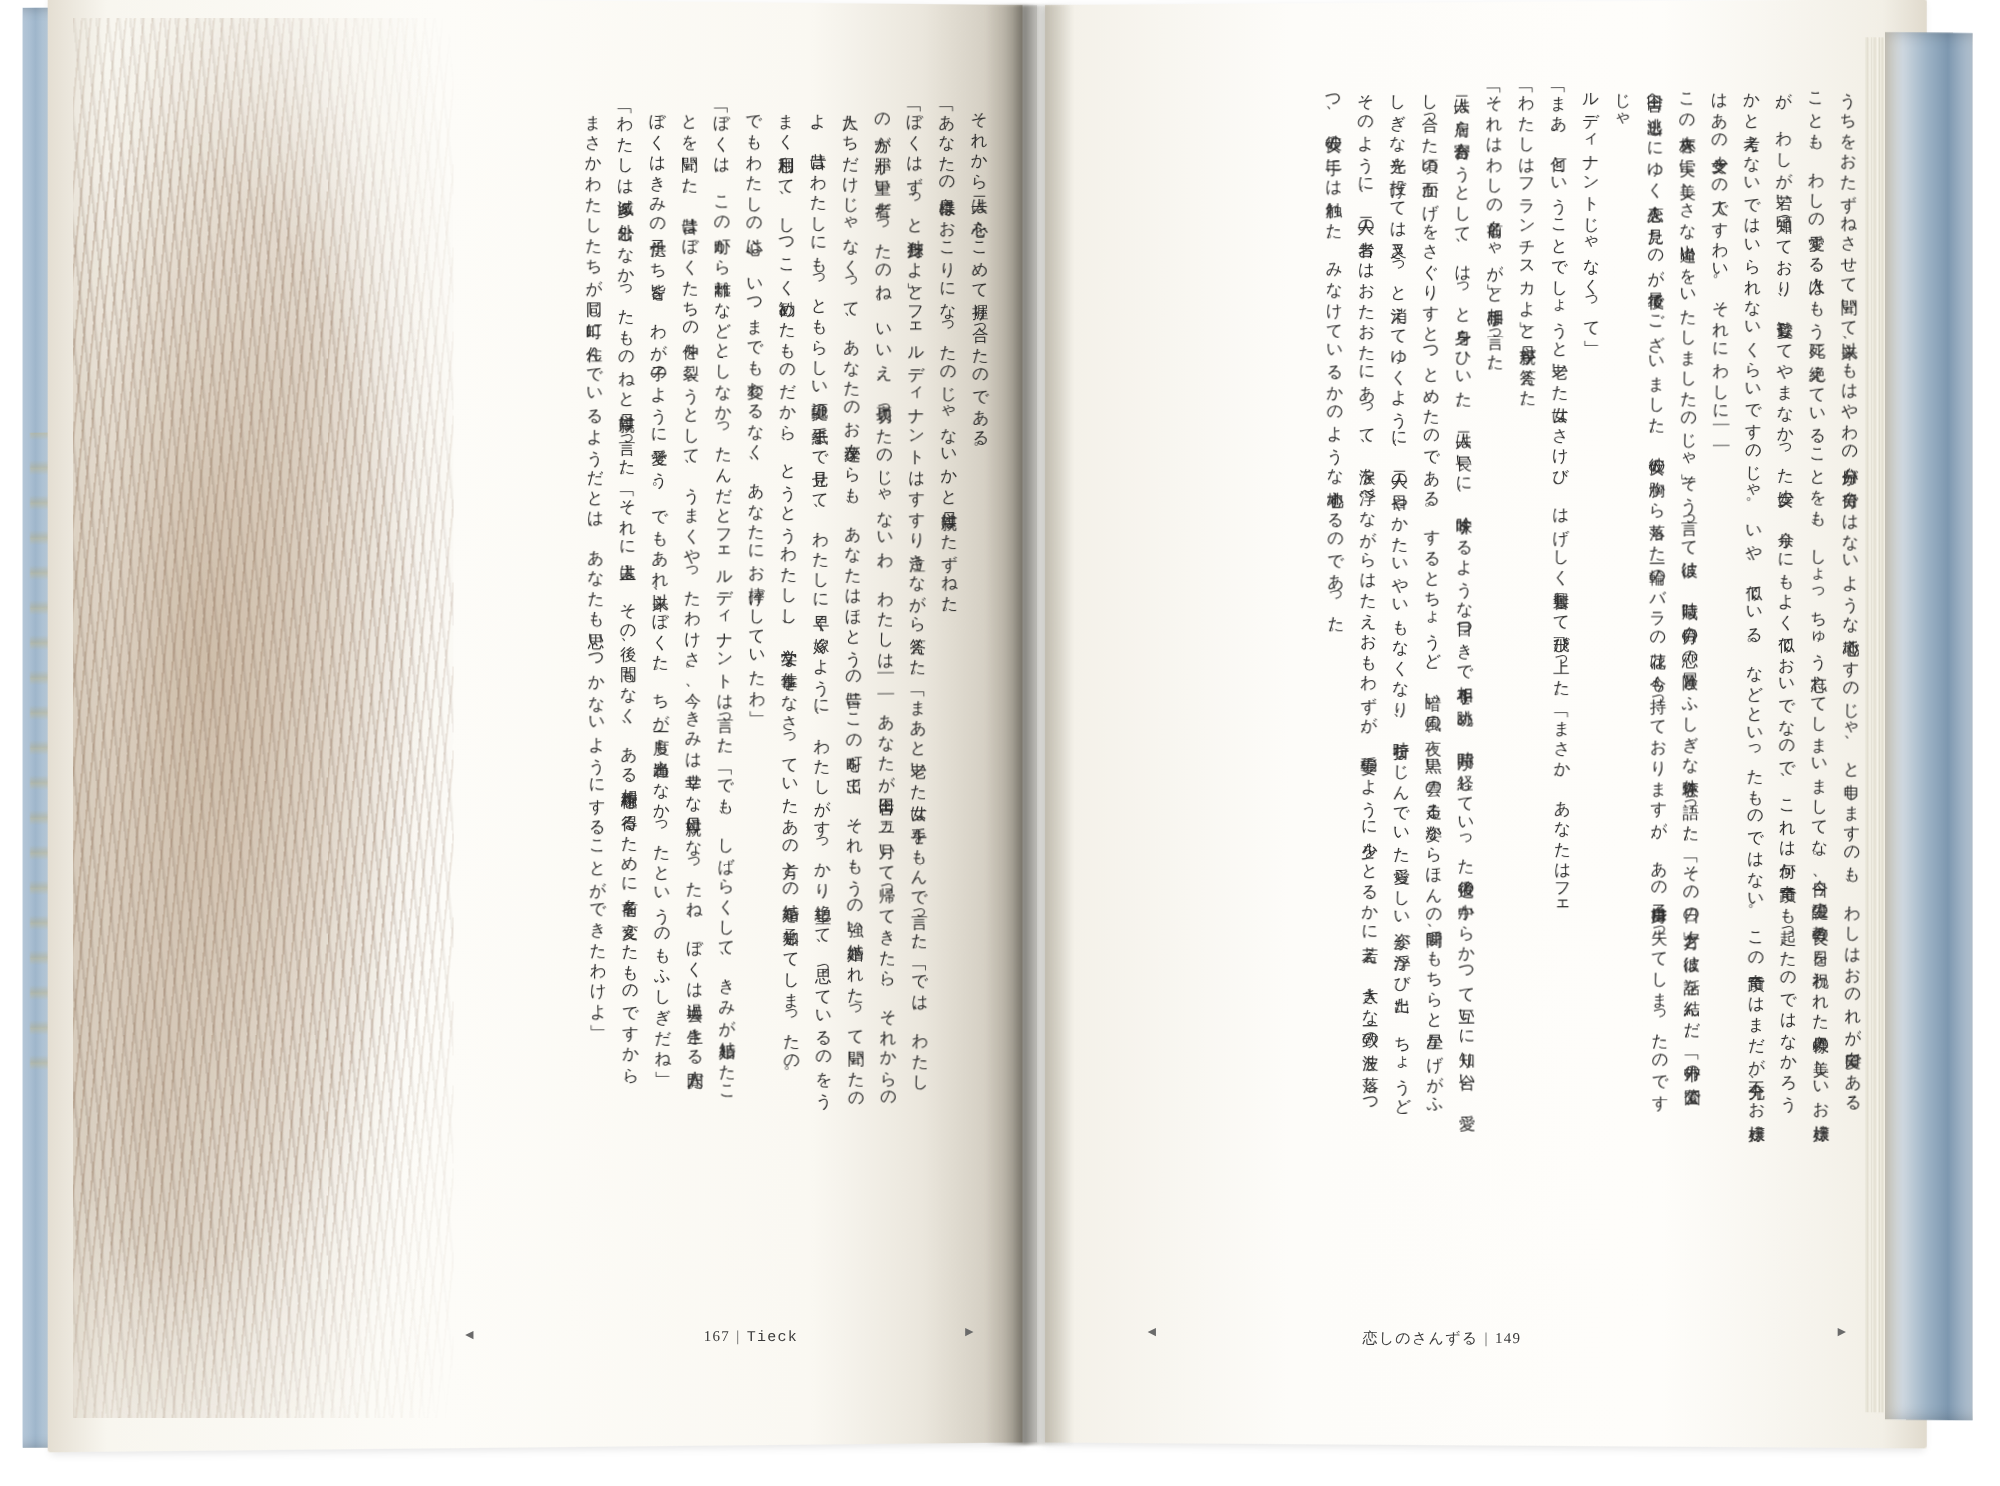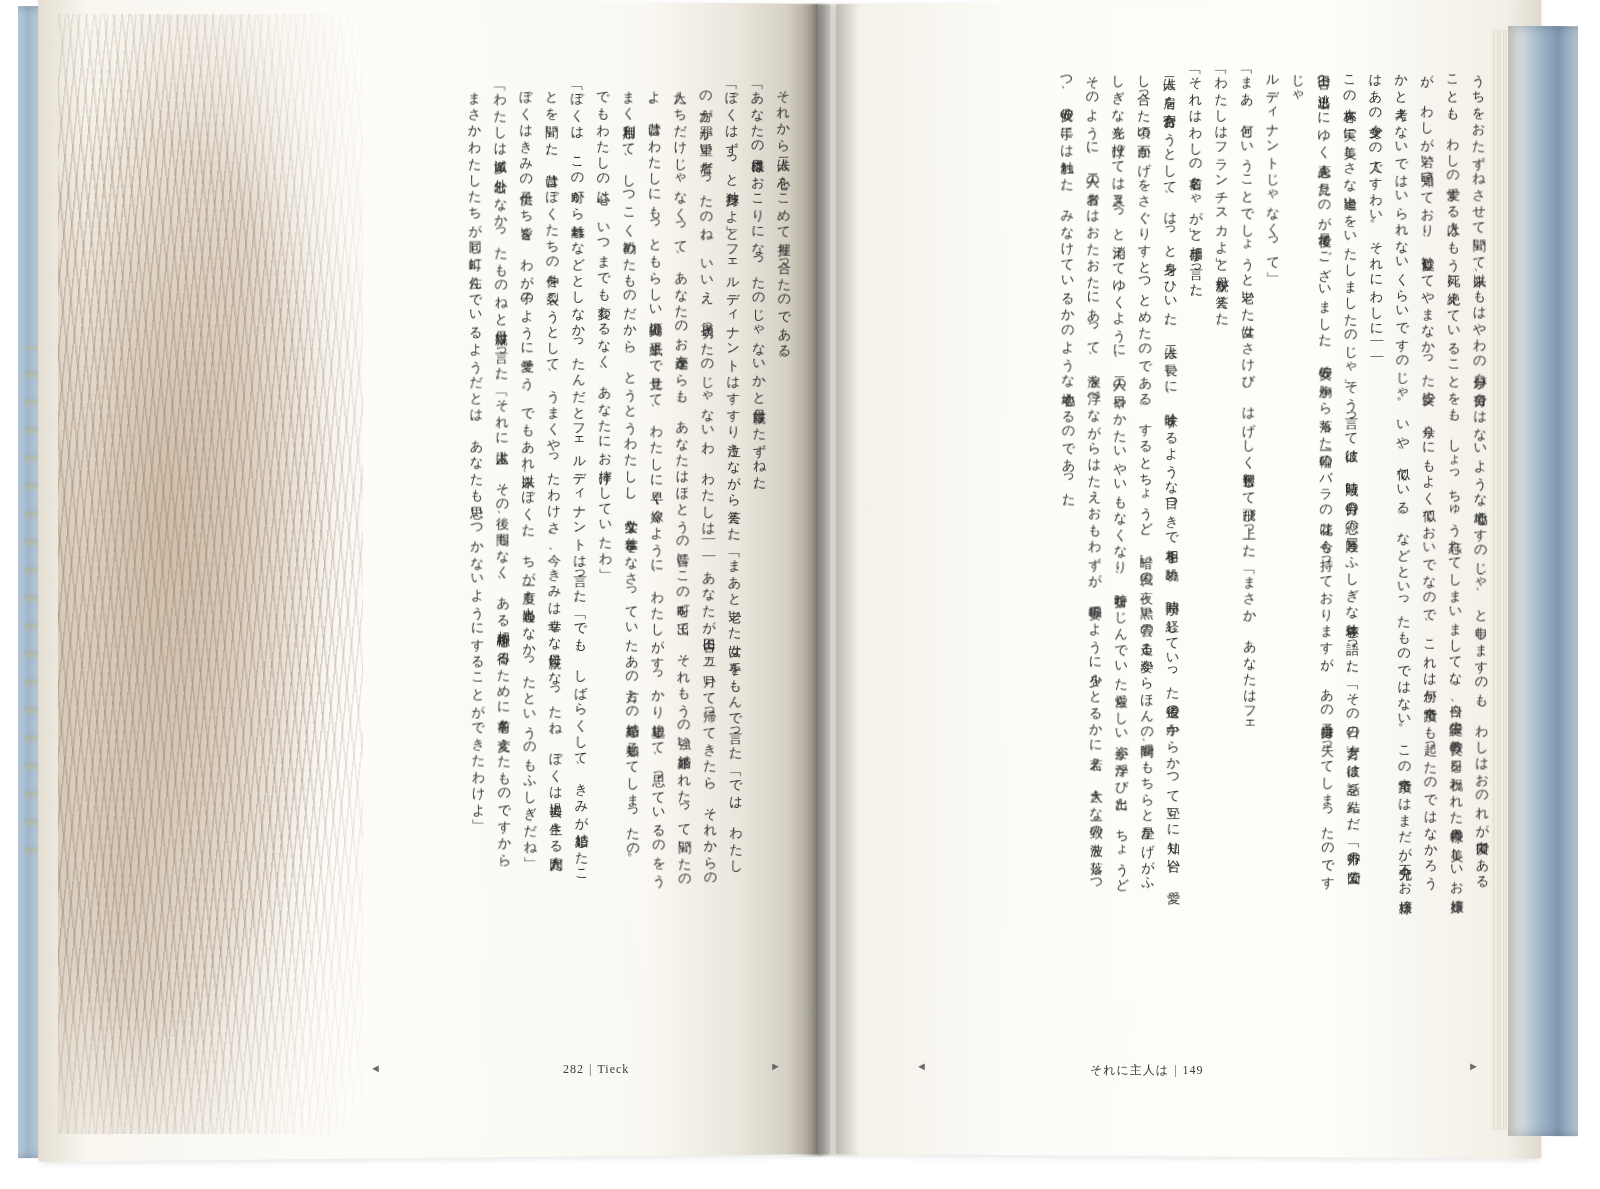--- a/index.html
+++ b/index.html
@@ -220,21 +220,21 @@
     white-space: nowrap;
   }
   .folio-left  { left: 545px;  top: 1058px; }
   .folio-right { left: 1072px; top: 1058px; }
   .folio .bar {
     display: inline-block;
     margin: 0 5px;
     color: #555;
   }
   .folio .label {
-    font-family: Liberation Serif, serif;
+    font-family: Liberation Mono, monospace;
     margin-top: 36px;
   }
 
   
   .tick {
     position: absolute;
     font-size: 11px;
     color: #6a6a6a;
   }
   .tick-a { left: 352px;  top: 1058px; }
@@ -266,40 +266,40 @@
 
     <div class="foxing"></div>
 
     <div class="text-block text-left">それから二人は心をこめて握り合ったのである。
 「あなたの奥様はおこりになったのじゃないかと母親はたずねた。
 「ぼくはずっと独身だよ」とフェルディナントはすすり泣きながら答えた。「まあと老いた女は手をもんで言った。「では、わたしの方が罪が重い者だったのね。いいえ、裏切ったのじゃないわ、わたしは――あなたが田舎に二ヵ月いて帰ってきたら、それからの人たちだけじゃなくって、あなたのお友達からも、あなたはほとうの昔にこの町を出て、それもうの強い結婚されたって聞いたのよ。昔はわたしにもっともらしい証拠の手紙まで見せて、わたしに早く嫁ぐように、わたしがすっかり絶望して、思っているのをうまく利用して、しつこく勧めたものだから、とうとうわたしし、文学な仕事をなさっていたあの方との結婚を承知してしまったの。でもわたしの心は、いつまでも変わるなく、あなたにお捧げしていたわ」
 「ぼくは、この町から離れなどとしなかったんだとフェルディナントは言った。「でも、しばらくして、きみが結婚したことを聞いた。昔はぼくたちの仲を裂こうとして、うまくやったわけさ。今、きみは幸せな母親になったね、ぼくは過去に生きる人間だ。ぼくはきみの子供たち皆を、わが子のように愛そう。でもあれ以来、ぼくた。ちが一度も出逢わなかったというのもふしぎだね」
 「わたしは滅多に外出しなかったものねと母親は言った。「それに主人は、その後、間もなく、ある相続権を得るために名前を変えたものですから、まさかわたしたちが同じ町に住んでいるようだとは、あなたも思いつかないようにすることができたわけよ」</div>
 
     <div class="folio folio-left">
-      <span>282</span><span class="bar">|</span><span class="label">Tieck</span>
+      <span>167</span><span class="bar">|</span><span class="label">Tieck</span>
     </div>
 
     <div class="tick tick-a">◄</div>
     <div class="tick tick-b">►</div>
 
     <div class="leaf leaf-right">
       
     </div>
 
     <div class="text-block text-right">うちをおたずねさせて聞いて以来、もはやわの自分が自分ではないような心地ですのじゃ、と申しますのも、わしはおのれが白髪であることも、わしの愛する人々はもう死に絶えていることをも、しょっちゅう忘れてしまいましてな。今日、生誕の教良の日を祝われた奥様の美しいお嬢様が、わしが若い頃知っており、歓愛してやまなかった少女に、余りにもよく似ておいでなので、これは何か奇蹟でも起ったのではなかろうかと考えないではいられないくらいですのじゃ。いや、似ている。などといったものではない。この奇蹟ではまだが不充分、お嬢様はあの少女その人ですわい。それにわしに――
 この大杯を実に美しさな出逢いをいたしましたのじゃ」そう言って彼は、時蔵に自分の恋の冒険とふしぎな体験を語った。「その日の夕方」と彼は話を結んだ。「市外の公園で、田舎へ逃出しにゆく恋人を見たのが最後でございました。彼女の胸から落ちた一輪のバラの花は今も持っておりますが、あの子自身は失ってしまったのですじゃ
 ルディナントじゃなくって」
 「まあ、何ということでしょうと老いた女はさけび、はげしく興奮して飛び上った。「まさか、あなたはフェ
 「わたしはフランチスカよ」と母親が答えた。
 「それはわしの名前じゃが」と相手は言った。
 二人は肩を寄合おうとして、はっと身をひいた。二人は長いに、吟味するような目つきで相手を眺め、時間が経していった後道の中からかつて互いに知り合い、愛し合った頃の面かげをさぐりすとつとめたのである。するとちょうど、暗い風の夜、黒い雲の走る姿からほんの瞬間、もちらと星かげがふしぎな光を投げては又さっと消えてゆくように、二人の目やかたいやいもなくなり、時折なじんでいた愛らしい姿が浮かび出た。ちょうどそのように、二人の者おはおたおたにあって、涙を浮べながらはたえおもわずが、稲妻のように少をとるかに若え、大きな一致の波を落しつつ、彼女の手には触れた。みなけているかのような心地するのであった。</div>
 
     <div class="folio folio-right">
-      <span class="label">それに主人は</span><span class="bar">|</span><span>149</span>
+      <span class="label">恋しのさんずる</span><span class="bar">|</span><span>149</span>
     </div>
 
     <div class="tick tick-c">◄</div>
     <div class="tick tick-d">►</div>
 
     <div class="gutter"></div>
 
     <div class="page-block-right"></div>
     <div class="cover-right"></div>
   </div>

